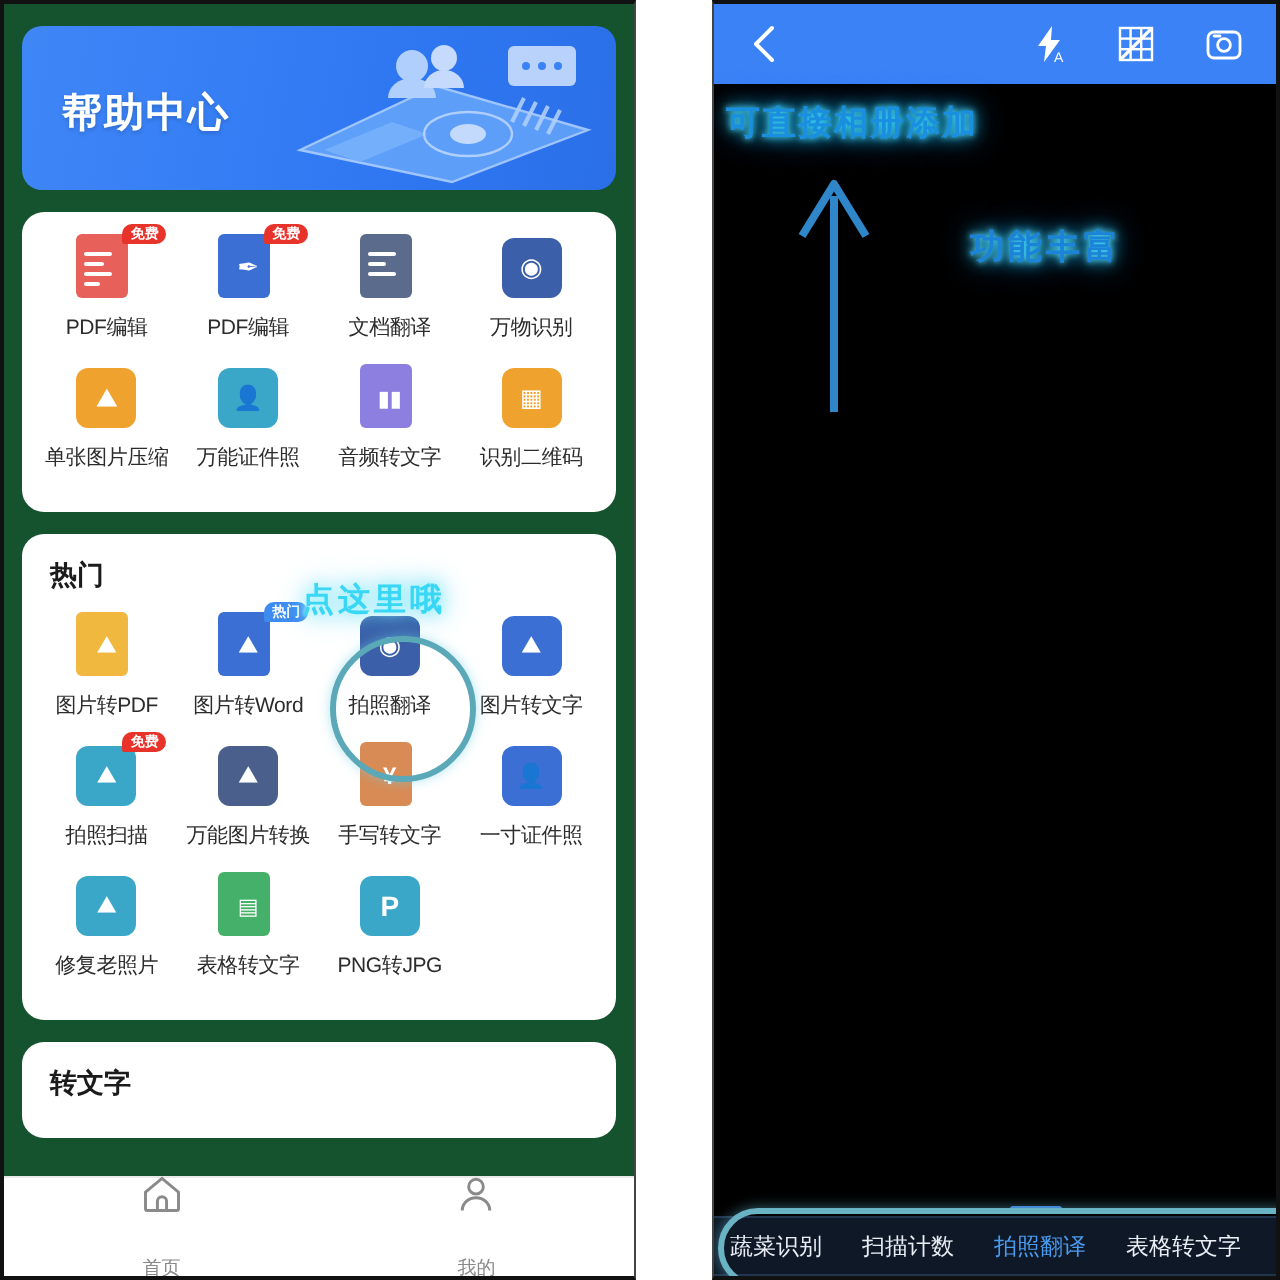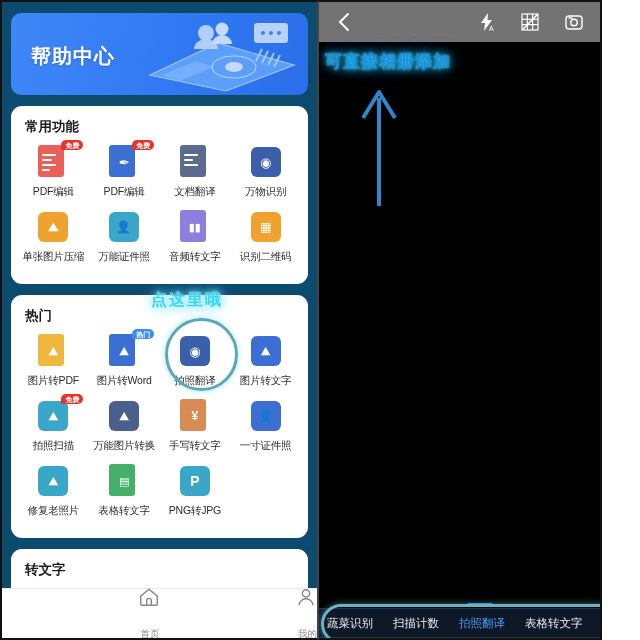--- a/index.html
+++ b/index.html
@@ -2,21 +2,21 @@
 <html><head>
 <meta charset="utf-8">
 <style>
   * { box-sizing: border-box; margin:0; padding:0; }
   html,body { width:640px; height:640px; overflow:hidden; background:#fff;
     font-family:"Liberation Sans","DejaVu Sans",sans-serif; }
   .screen { position:relative; width:640px; height:640px; display:flex; background:#fff; }
 
   
   .left {
-    position:relative; width:318px; height:640px; background:#0c4a6e;
+    position:relative; width:318px; height:640px; background:#14532d;
     border:2px solid #111; border-right:1px solid #444;
     display:flex; flex-direction:column; overflow:hidden;
   }
   .left-scroll { flex:1; overflow:hidden; padding:0 9px; }
 
   .banner {
     margin-top:11px; height:82px; border-radius:10px;
     background:linear-gradient(100deg,#3f86f7 0%,#2f78f2 60%,#2a6fe8 100%);
     position:relative; overflow:hidden;
   }
@@ -63,29 +63,29 @@
     position:absolute; left:163px; top:316px; width:73px; height:73px; z-index:39;
     border:3px solid #5aa8b8; border-radius:50%;
     box-shadow:0 0 6px rgba(110,210,230,.55); background:transparent;
   }
 
   
   .nav {
     height:50px; background:#fff; border-top:1px solid #e9e9e9;
     display:flex; align-items:center; flex-shrink:0;
   }
-  .nav-item { flex:1; display:flex; flex-direction:column; align-items:flex-end; gap:20px; }
+  .nav-item { flex:1; display:flex; flex-direction:column; align-items:center; gap:20px; }
   .nav-label { font-size:9.5px; color:#8a8a8a; }
   .nav-item.active .nav-label { color:#3e8bf0; }
 
   
   .right {
-    position:relative; width:284px; height:640px; background:#737373;
+    position:relative; width:284px; height:640px; background:#3b82f6;
     border:2px solid #111; border-left:1px solid #444; overflow:hidden;
-    display:flex; flex-direction:column;
+    display:flex; flex-direction:column;margin-left:38px;
   }
   .cam-top { height:40px; display:flex; align-items:center; padding:0 16px; flex-shrink:0; }
   .cam-top .spacer { flex:1; }
   .cam-top .t-ico { margin-left:24px; }
   .cam-view { flex:1; position:relative; background:#000; }
 
   .anno-album {
     position:absolute; left:6px; top:8px; color:#1a8fe0; font-size:17px; font-weight:bold;
     letter-spacing:1px; text-shadow:0 0 8px #25d6ff,0 0 16px #0b7fd0,0 0 3px #7df0ff;
     white-space:nowrap;
@@ -156,21 +156,20 @@
               <path d="M90 27 a10 9 0 0 1 20 0 Z" fill="#eaf3ff"></path>
             <rect x="132" y="6" width="34" height="20" rx="3" fill="#dbeaff"></rect>
             <circle cx="141" cy="16" r="2" fill="#3f86f7"></circle>
               <circle cx="149" cy="16" r="2" fill="#3f86f7"></circle>
               <circle cx="157" cy="16" r="2" fill="#3f86f7"></circle>
           </g>
         </svg>
       </div>
 
       <div class="card">
-        <div class="card-title">常用功能</div>
         <div class="grid">
 
           <div class="cell">
             <div class="ico">
               <div class="doc" style="background:#e8605a"></div>
               <div class="lines">
                   <i style="width:14px"></i>
                   <i style="width:10px"></i>
                   <i style="width:14px"></i>
                   <i style="width:8px"></i>
@@ -379,20 +378,21 @@
       </svg>
       <svg class="t-ico" width="20" height="20" viewBox="0 0 20 20" fill="none" stroke="#fff" stroke-width="1.4">
         <rect x="2" y="4" width="16" height="13" rx="3"></rect>
         <circle cx="10" cy="10.5" r="3.2"></circle>
         <path d="M5 6 h3" stroke-linecap="round"></path>
       </svg>
     </div>
 
     <div class="cam-view">
       <div class="anno-album">可直接相册添加</div>
+      <div class="anno-rich">功能丰富</div>
       <svg class="anno-arrow" width="40" height="130" viewBox="0 0 40 130">
         <line x1="20" y1="128" x2="20" y2="20" stroke="#2f86c9" stroke-width="4"></line>
         <polyline points="4,40 20,14 36,40" fill="none" stroke="#2f86c9" stroke-width="4" stroke-linejoin="round"></polyline>
       </svg>
     </div>
 
     <div class="tabbar">
       <div class="tab-indicator"></div>
       <div class="tab">蔬菜识别</div>
       <div class="tab">扫描计数</div>

